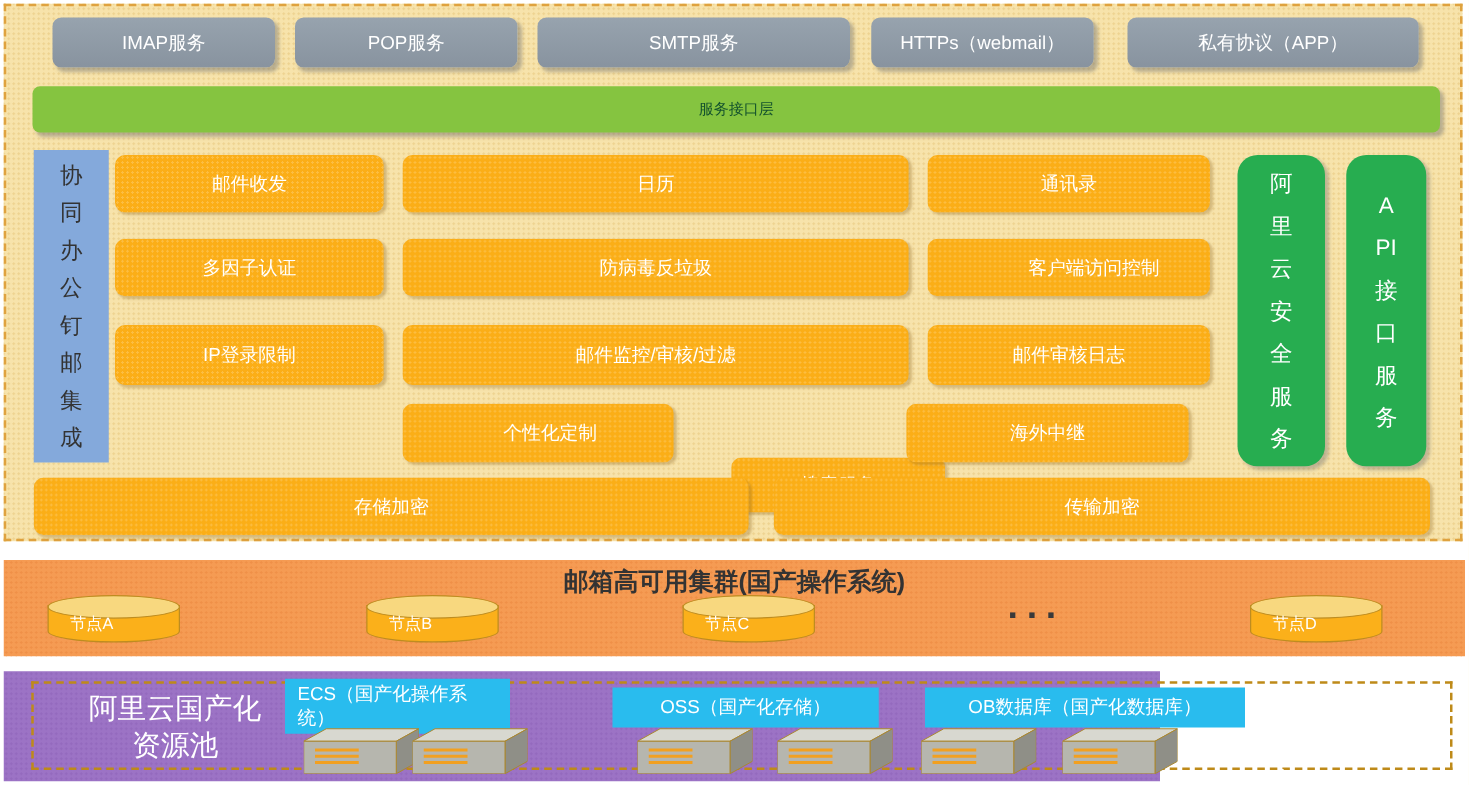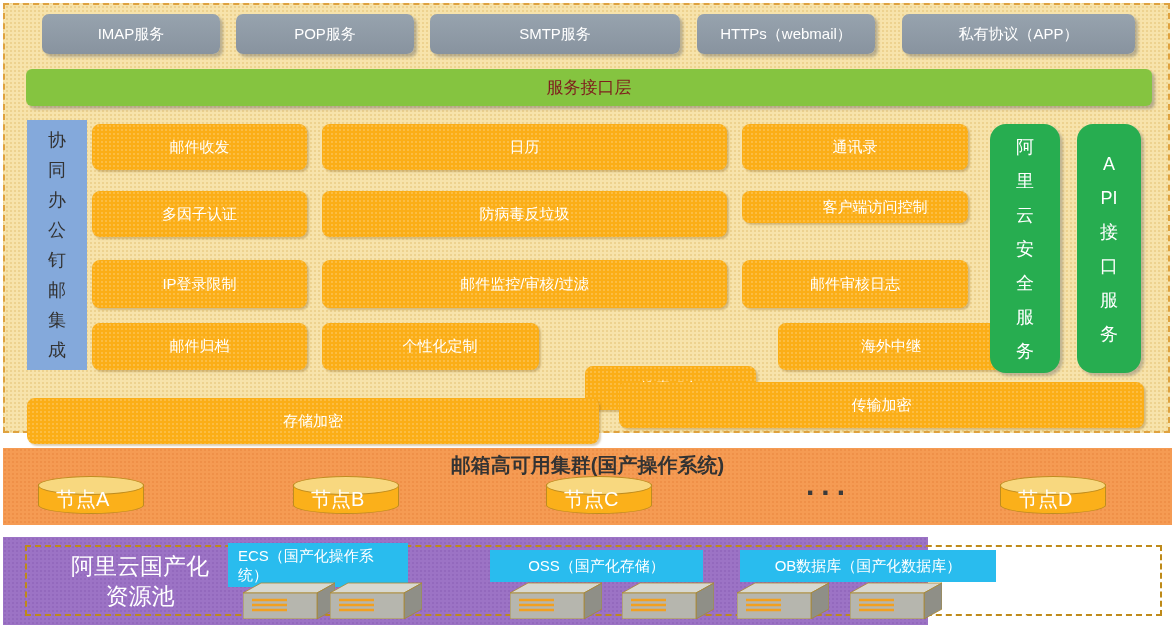--- a/index.html
+++ b/index.html
@@ -18,21 +18,21 @@
   .gray-box {
     position:absolute; top:9px; height:40px;
     background:linear-gradient(#97A3AE, #88939F);
     border-radius:7px; color:#ffffff; font-size:15px;
     display:flex; align-items:center; justify-content:center;
     box-shadow:3px 3px 3px rgba(110,110,110,0.45);
   }
   .service-bar {
     position:absolute; left:21px; top:64px; width:1126px; height:37px;
     background:#85C440; border-radius:6px;
-    color:#7f1d1d; font-size:17px;
+    color:#14532d; font-size:12px;
     display:flex; align-items:center; justify-content:center;
     box-shadow:3px 3px 3px rgba(110,110,110,0.45);
   }
   .blue-col {
     position:absolute; left:22px; top:115px; width:60px; height:250px;
     background:#84A9DB; color:#333333; font-size:18px; line-height:30px;
     white-space:pre-line; text-align:center;
     display:flex; align-items:center; justify-content:center;
   }
   .orange-box {
@@ -62,21 +62,21 @@
     padding-left:28px;
   }
   .cluster-title {
     position:absolute; left:0; right:0; top:4px; text-align:center;
     color:#333333; font-size:20px; font-weight:bold;
   }
   .cyl {
     position:absolute; top:36px; width:106px; height:30px;
     background:#FBB01A; border:1px solid #BE8C20;
     border-bottom-left-radius:50% 9px; border-bottom-right-radius:50% 9px;
-    color:#ffffff; font-size:20px; line-height:28px; padding-left:17px;
+    color:#ffffff; font-size:13px; line-height:28px; padding-left:17px;
   }
   .cyl::before {
     content:""; position:absolute; top:-9px; left:-1px;
     width:104px; height:17px; background:#F8D87F;
     border:1px solid #BE8C20; border-radius:50%;
   }
   .cyl span { position:relative; z-index:1; }
   .dots {
     position:absolute; left:803px; top:20px; width:80px;
     color:#3A3A3A; font-size:30px; font-weight:bold; letter-spacing:7px;
@@ -129,48 +129,47 @@
 办
 公
 钉
 邮
 集
 成</div>
 
     <div class="orange-box" style="left:87px; top:119px; width:215px; height:46px;">邮件收发</div>
     <div class="orange-box" style="left:87px; top:186px; width:215px; height:46px;">多因子认证</div>
     <div class="orange-box" style="left:87px; top:255px; width:215px; height:48px;">IP登录限制</div>
-    <div class="orange-box" style="left:87px; top:318px; width:215px; height:47px;">邮件归档</div>
 
     <div class="orange-box" style="left:317px; top:119px; width:405px; height:46px;">日历</div>
     <div class="orange-box" style="left:317px; top:186px; width:405px; height:46px;">防病毒反垃圾</div>
     <div class="orange-box" style="left:317px; top:255px; width:405px; height:48px;">邮件监控/审核/过滤</div>
     <div class="orange-box" style="left:317px; top:318px; width:217px; height:47px;padding-left:19px;">个性化定制</div>
     <div class="orange-box" style="left:580px; top:318px; width:171px; height:44px;margin-top:43px;">搜索服务</div>
 
     <div class="orange-box" style="left:737px; top:119px; width:226px; height:46px;">通讯录</div>
-    <div class="orange-box" style="left:737px; top:186px; width:226px; height:32px;padding-left:40px;">客户端访问控制</div>
+    <div class="orange-box" style="left:737px; top:186px; width:226px; height:46px;padding-left:40px;">客户端访问控制</div>
     <div class="orange-box" style="left:737px; top:255px; width:226px; height:48px;">邮件审核日志</div>
-    <div class="orange-box" style="left:773px; top:318px; width:226px; height:47px;">海外中继</div>
+    <div class="orange-box" style="left:720px; top:318px; width:226px; height:47px;">海外中继</div>
 
     <div class="green-col" style="left:985px; width:70px;">阿
 里
 云
 安
 全
 服
 务</div>
     <div class="green-col" style="left:1072px; width:64px;">A
 PI
 接
 口
 服
 务</div>
 
-    <div class="orange-box" style="left:22px; top:393px; width:572px; height:46px;">存储加密</div>
+    <div class="orange-box" style="left:22px; top:377px; width:572px; height:46px;">存储加密</div>
     <div class="orange-box" style="left:614px; top:377px; width:525px; height:46px;">传输加密</div>
   </div>
 
   <div class="band cluster-band">
     <div class="cluster-title">邮箱高可用集群(国产操作系统)</div>
     <div class="cyl" style="left:35px;"><span>节点A</span></div>
     <div class="cyl" style="left:290px;"><span>节点B</span></div>
     <div class="cyl" style="left:543px;"><span>节点C</span></div>
     <div class="dots">...</div>
     <div class="cyl" style="left:997px;"><span>节点D</span></div>

